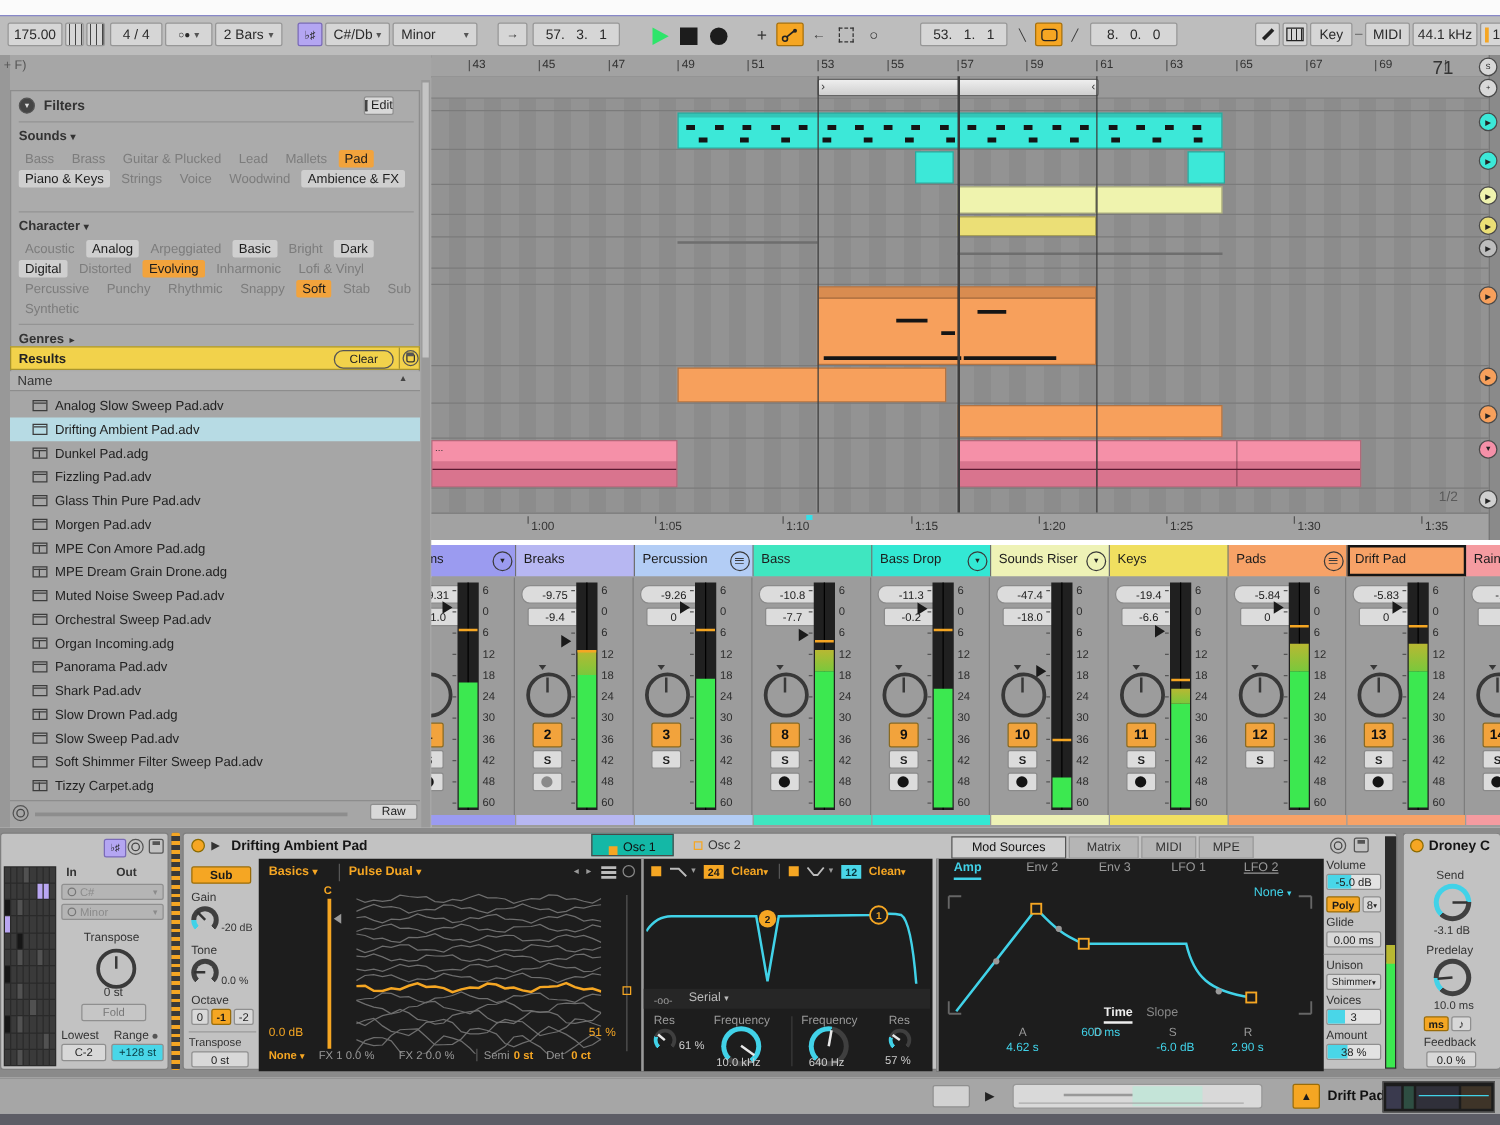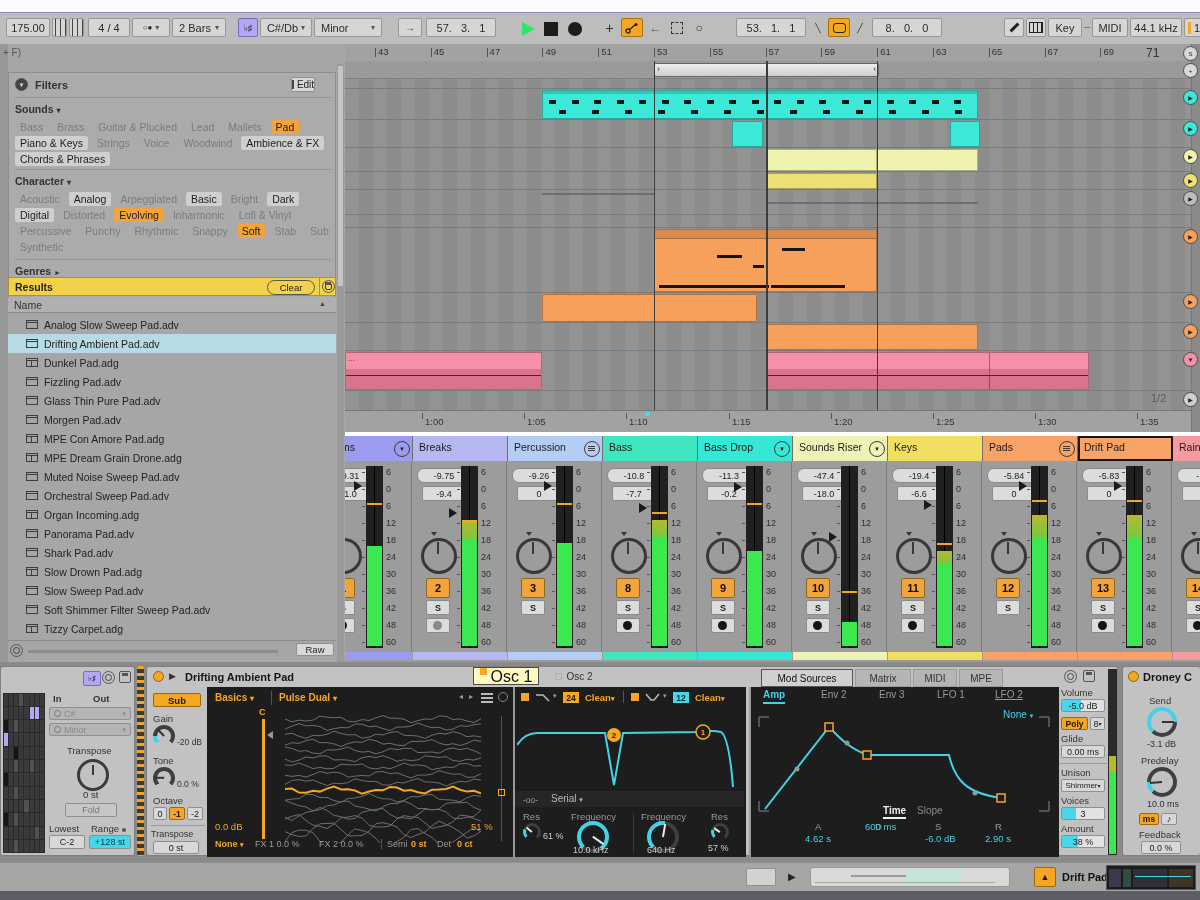--- a/index.html
+++ b/index.html
@@ -133,23 +133,20 @@
           <span class="chip off">Mallets</span>
           <span class="chip sel">Pad</span>
         </div>
         <div class="tagrow">
           <span class="chip on">Piano &amp; Keys</span>
           <span class="chip off">Strings</span>
           <span class="chip off">Voice</span>
           <span class="chip off">Woodwind</span>
           <span class="chip on">Ambience &amp; FX</span>
         </div>
-        <div class="tagrow">
-          <span class="chip on">Chords &amp; Phrases</span>
-        </div>
       </div>
     <div class="abs" style="left:6px;top:96px;width:316px;height:1px;background:#949494"></div>
     <div class="abs seclbl" style="left:6px;top:102px"><span>Character</span> <span style="font-size:8px">▾</span></div>
     <div id="char-tags" class="abs" style="left:6px;top:118px;width:320px">
         <div class="tagrow">
           <span class="chip off">Acoustic</span>
           <span class="chip on">Analog</span>
           <span class="chip off">Arpeggiated</span>
           <span class="chip on">Basic</span>
           <span class="chip off">Bright</span>
@@ -296,21 +293,21 @@
       <div style="position: absolute; left: 535.2px; top: 2px; font-size: 9.5px; color: rgb(51, 51, 51);">61</div>
       <div style="position: absolute; left: 588px; top: 4px; width: 1px; height: 9px; background: rgb(85, 85, 85);"></div>
       <div style="position: absolute; left: 591px; top: 2px; font-size: 9.5px; color: rgb(51, 51, 51);">63</div>
       <div style="position: absolute; left: 643.8px; top: 4px; width: 1px; height: 9px; background: rgb(85, 85, 85);"></div>
       <div style="position: absolute; left: 646.8px; top: 2px; font-size: 9.5px; color: rgb(51, 51, 51);">65</div>
       <div style="position: absolute; left: 699.6px; top: 4px; width: 1px; height: 9px; background: rgb(85, 85, 85);"></div>
       <div style="position: absolute; left: 702.6px; top: 2px; font-size: 9.5px; color: rgb(51, 51, 51);">67</div>
       <div style="position: absolute; left: 755.4px; top: 4px; width: 1px; height: 9px; background: rgb(85, 85, 85);"></div>
       <div style="position: absolute; left: 758.4px; top: 2px; font-size: 9.5px; color: rgb(51, 51, 51);">69</div>
       <div style="position: absolute; left: 811.2px; top: 4px; width: 1px; height: 9px; background: rgb(85, 85, 85);"></div>
-      <div style="position: absolute; left: 801px; top: 2px; font-size: 12px; color: rgb(51, 51, 51);">71</div>
+      <div style="position: absolute; left: 801px; top: 2px; font-size: 15px; color: rgb(51, 51, 51);">71</div>
     </div>
     <div style="position: absolute; left: 0px; top: 17px; width: 846px; height: 17px; background: rgb(154, 154, 154); border-bottom: 1px solid rgb(128, 128, 128);">
       <div style="position: absolute; left: 309px; top: 2px; width: 223.2px; height: 12px; background: linear-gradient(rgb(238, 238, 238), rgb(207, 207, 207)); border: 1px solid rgb(102, 102, 102); border-radius: 2px;">
         <div style="position: absolute; left: 2px; top: 0px; font-size: 9px; color: rgb(51, 51, 51);">›</div>
         <div style="position: absolute; right: 2px; top: 0px; font-size: 9px; color: rgb(51, 51, 51);">‹</div>
       </div>
     </div>
     <div class="lane" style="position: absolute; left: 0px; top: 44px; width: 846px; height: 31px;">
       <div class="clip" style="position: absolute; left: 197.4px; top: 1px; width: 435.24px; height: 29px; background: rgb(60, 232, 216);">
         <div style="position: absolute; left: 6px; top: 9px; width: 7px; height: 4px; background: rgb(21, 21, 21);"></div>
@@ -996,21 +993,21 @@
     <div class="dbox" style="left:48px;top:168px;width:36px;height:14px">C-2</div>
     <div class="dbox" style="left:88px;top:168px;width:42px;height:14px;background:#49d6e8;color:#073a42">+128 st</div>
   </div>
 
   <div class="abs" style="left:137px;top:4px;width:7px;height:190px;background:#3a3a3a;border-radius:2px;background-image:repeating-linear-gradient(#f5a623 0 3px,#3a3a3a 3px 7px)"></div>
 
   <div class="dev" style="left:146px;width:972px">
     <div class="led" style="left:6px;top:4px"></div>
     <div class="abs" style="left:22px;top:4px;font-size:9px;color:#333">▶</div>
     <div class="abs t11 bold" style="left:38px;top:4px;color:#151515">Drifting Ambient Pad</div>
-    <div class="abs" style="left:326px;top:0;width:66px;height:18px;background:#fef9c3;border:1px solid #4a4a4a;box-sizing:border-box;display:flex;align-items:flex-start;justify-content:center;font-size:16px;color:#111">
+    <div class="abs" style="left:326px;top:0;width:66px;height:18px;background:#14b8a6;border:1px solid #4a4a4a;box-sizing:border-box;display:flex;align-items:flex-end;justify-content:center;font-size:10px;color:#111">
         <span style="width:7px;height:7px;background:#f5a623;margin-right:4px"></span>
         <span>Osc 1</span>
       </div>
     <div class="abs" style="left:394px;top:0;width:66px;height:18px;display:flex;align-items:center;justify-content:center;font-size:10px;color:#333">
         <span style="width:7px;height:7px;border:1.5px solid #f5a623;margin-right:4px;box-sizing:border-box"></span>
         <span>Osc 2</span>
       </div>
     <div class="cir" style="left:917px;top:3px">
         <span style="width:5px;height:5px;border:1px solid #444;border-radius:50%"></span>
       </div>

